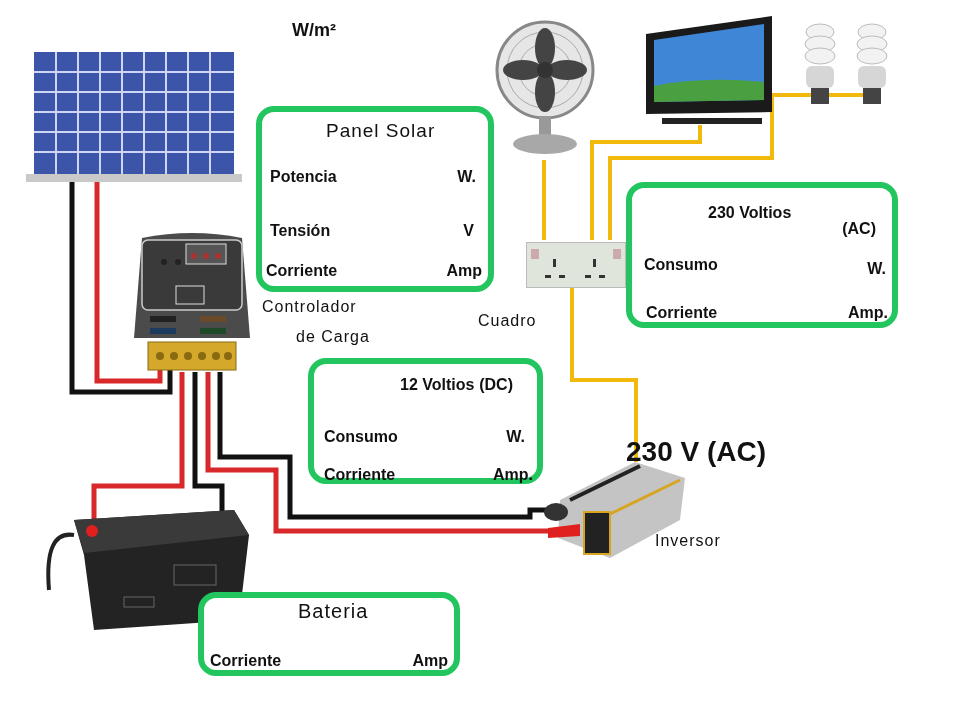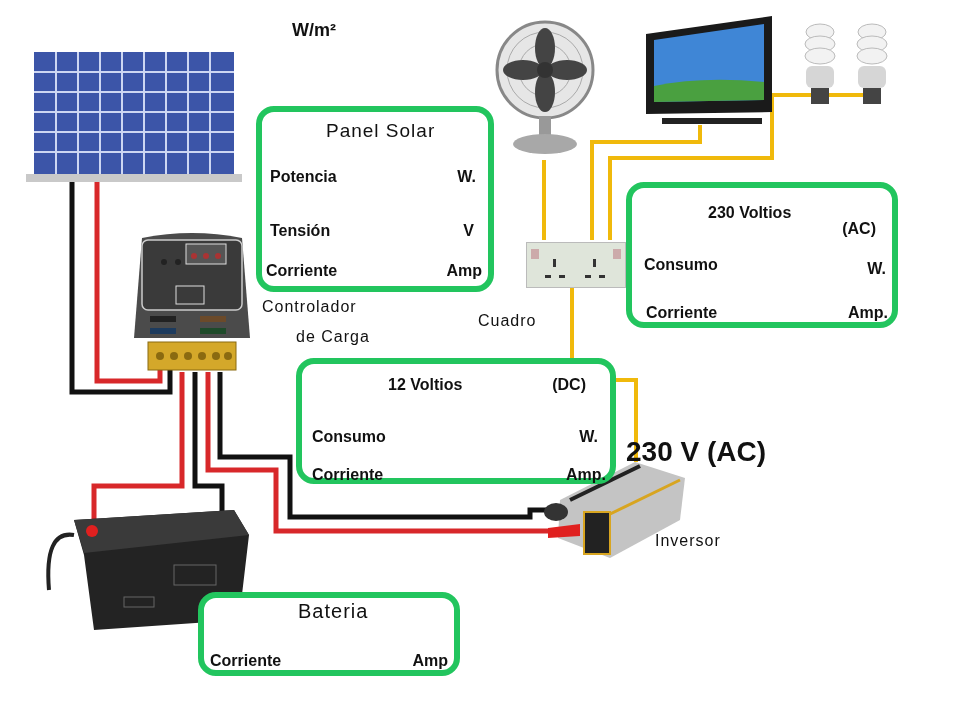--- a/index.html
+++ b/index.html
@@ -183,21 +183,21 @@
 
 <div class="box" style="left:626px;top:182px;width:272px;height:146px;">
   <div class="lbl" style="left:76px;top:16px;">230 Voltios</div>
   <div class="lbl" style="right:16px;top:32px;">(AC)</div>
   <div class="lbl" style="left:12px;top:68px;">Consumo</div>
   <div class="lbl" style="right:6px;top:72px;">W.</div>
   <div class="lbl" style="left:14px;top:116px;">Corriente</div>
   <div class="lbl" style="right:4px;top:116px;">Amp.</div>
 </div>
 
-<div class="box" style="left:296px;top:358px;width:320px;height:126px;">
+<div class="box" style="left:308px;top:358px;width:235px;height:126px;">
   <div class="lbl" style="left:86px;top:12px;">12 Voltios</div>
   <div class="lbl" style="right:24px;top:12px;">(DC)</div>
   <div class="lbl" style="left:10px;top:64px;">Consumo</div>
   <div class="lbl" style="right:12px;top:64px;">W.</div>
   <div class="lbl" style="left:10px;top:102px;">Corriente</div>
   <div class="lbl" style="right:4px;top:102px;">Amp.</div>
 </div>
 
 <div class="box" style="left:198px;top:592px;width:262px;height:84px;">
   <div class="ttl" style="left:94px;top:2px;font-size:20px;">Bateria</div>

